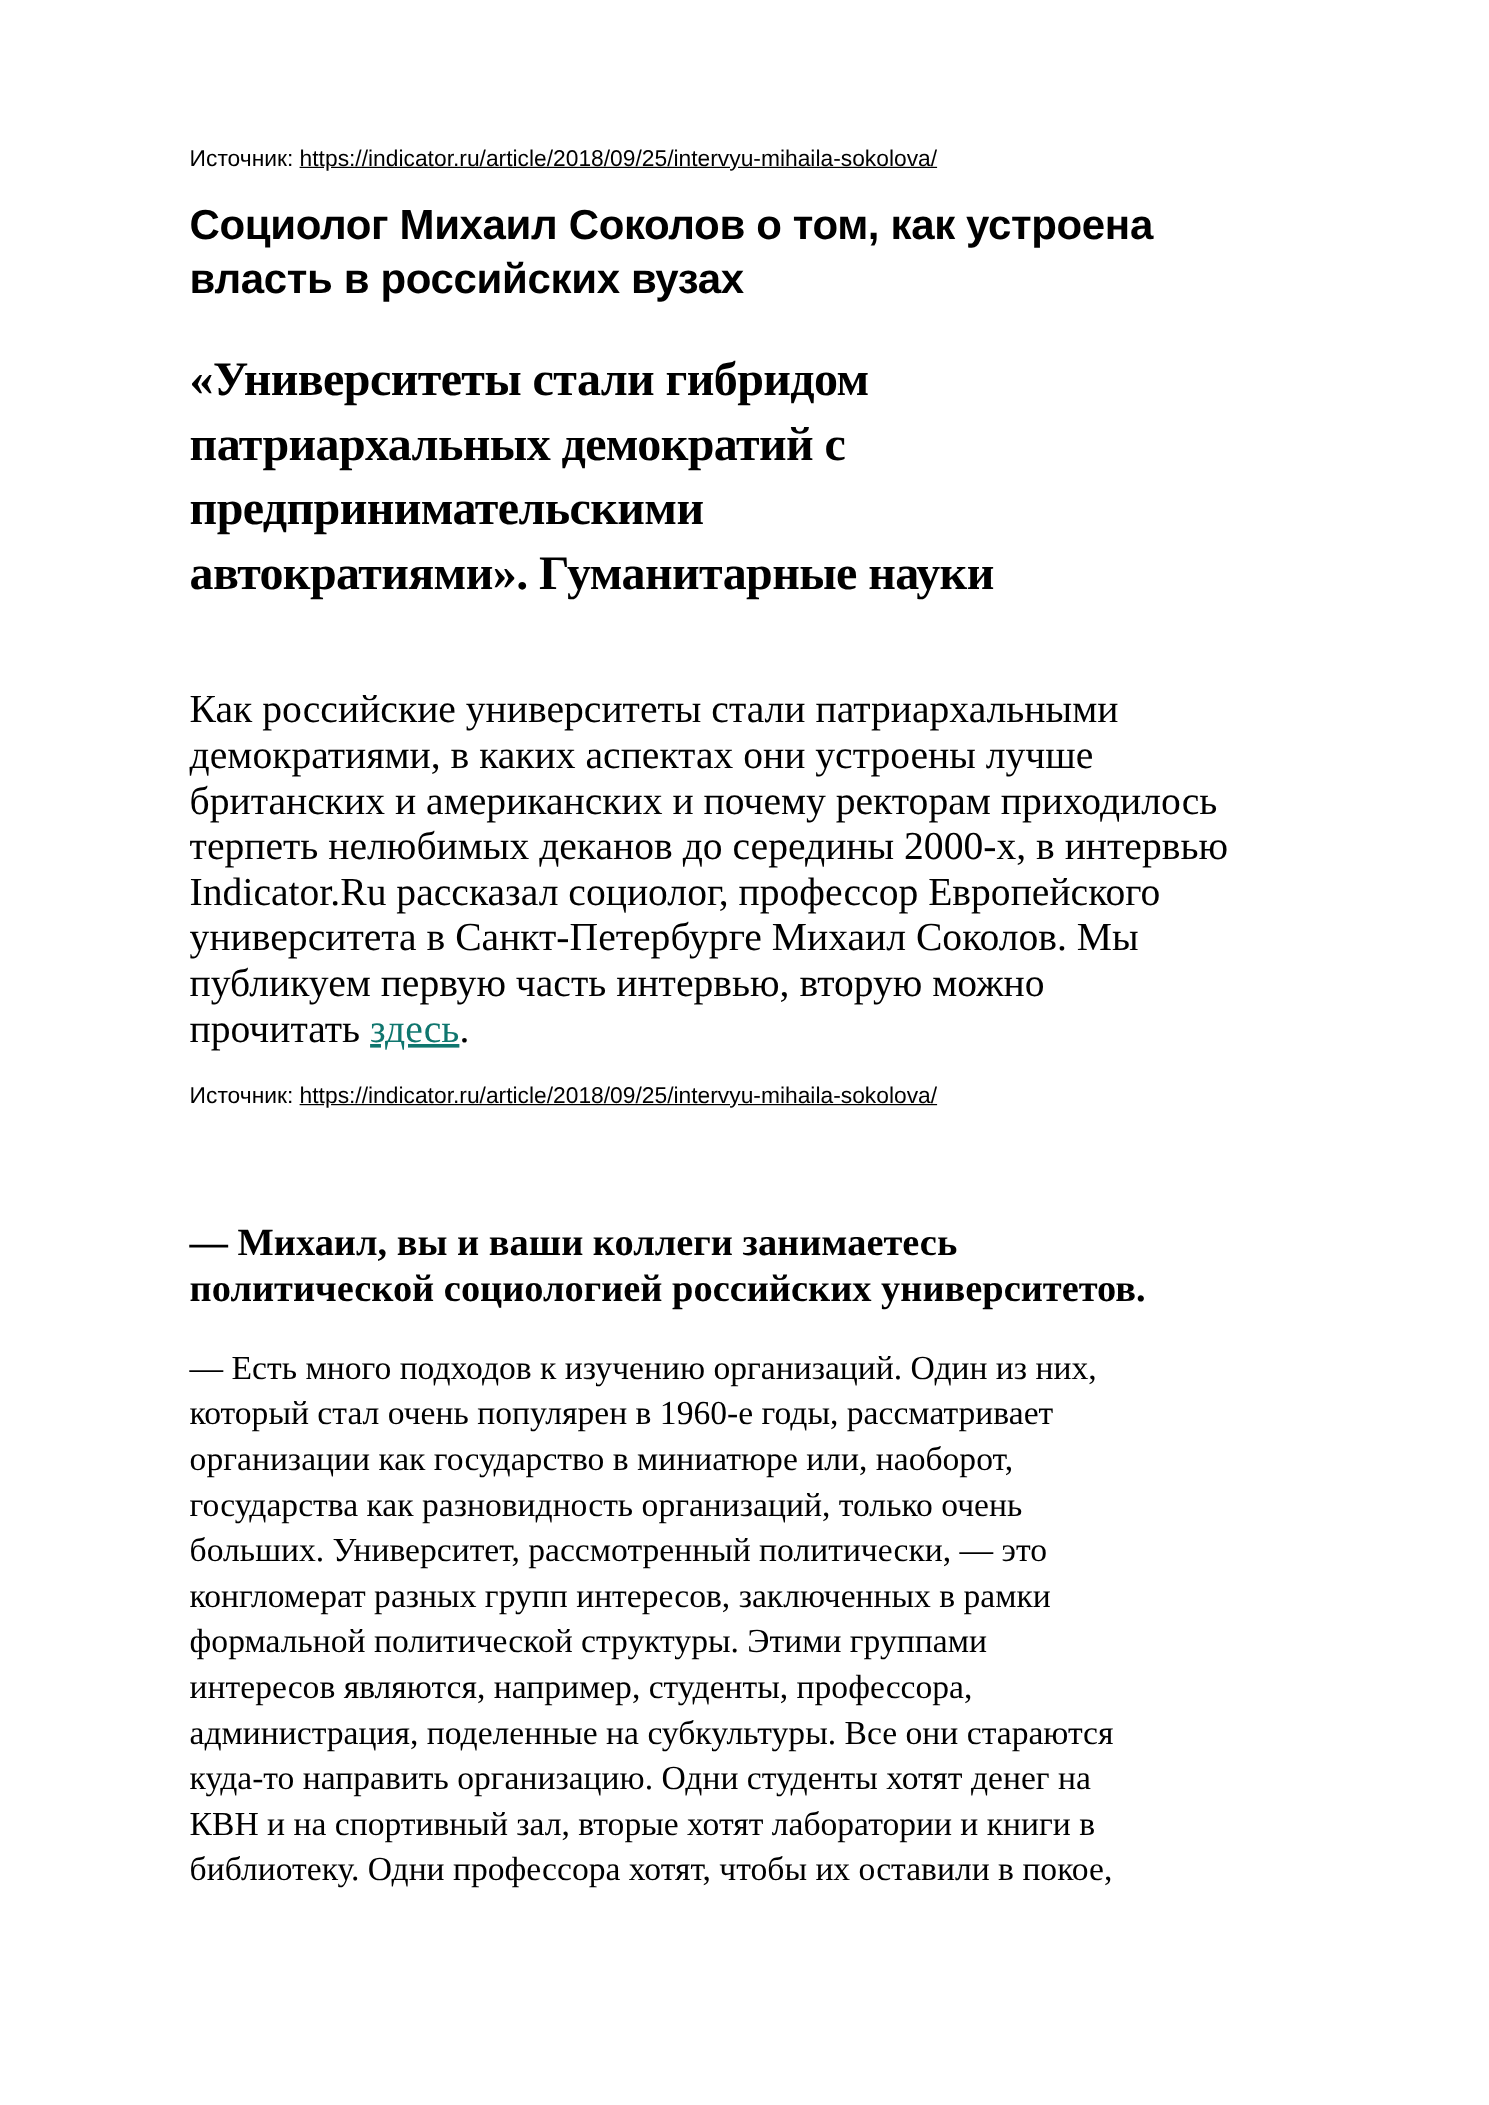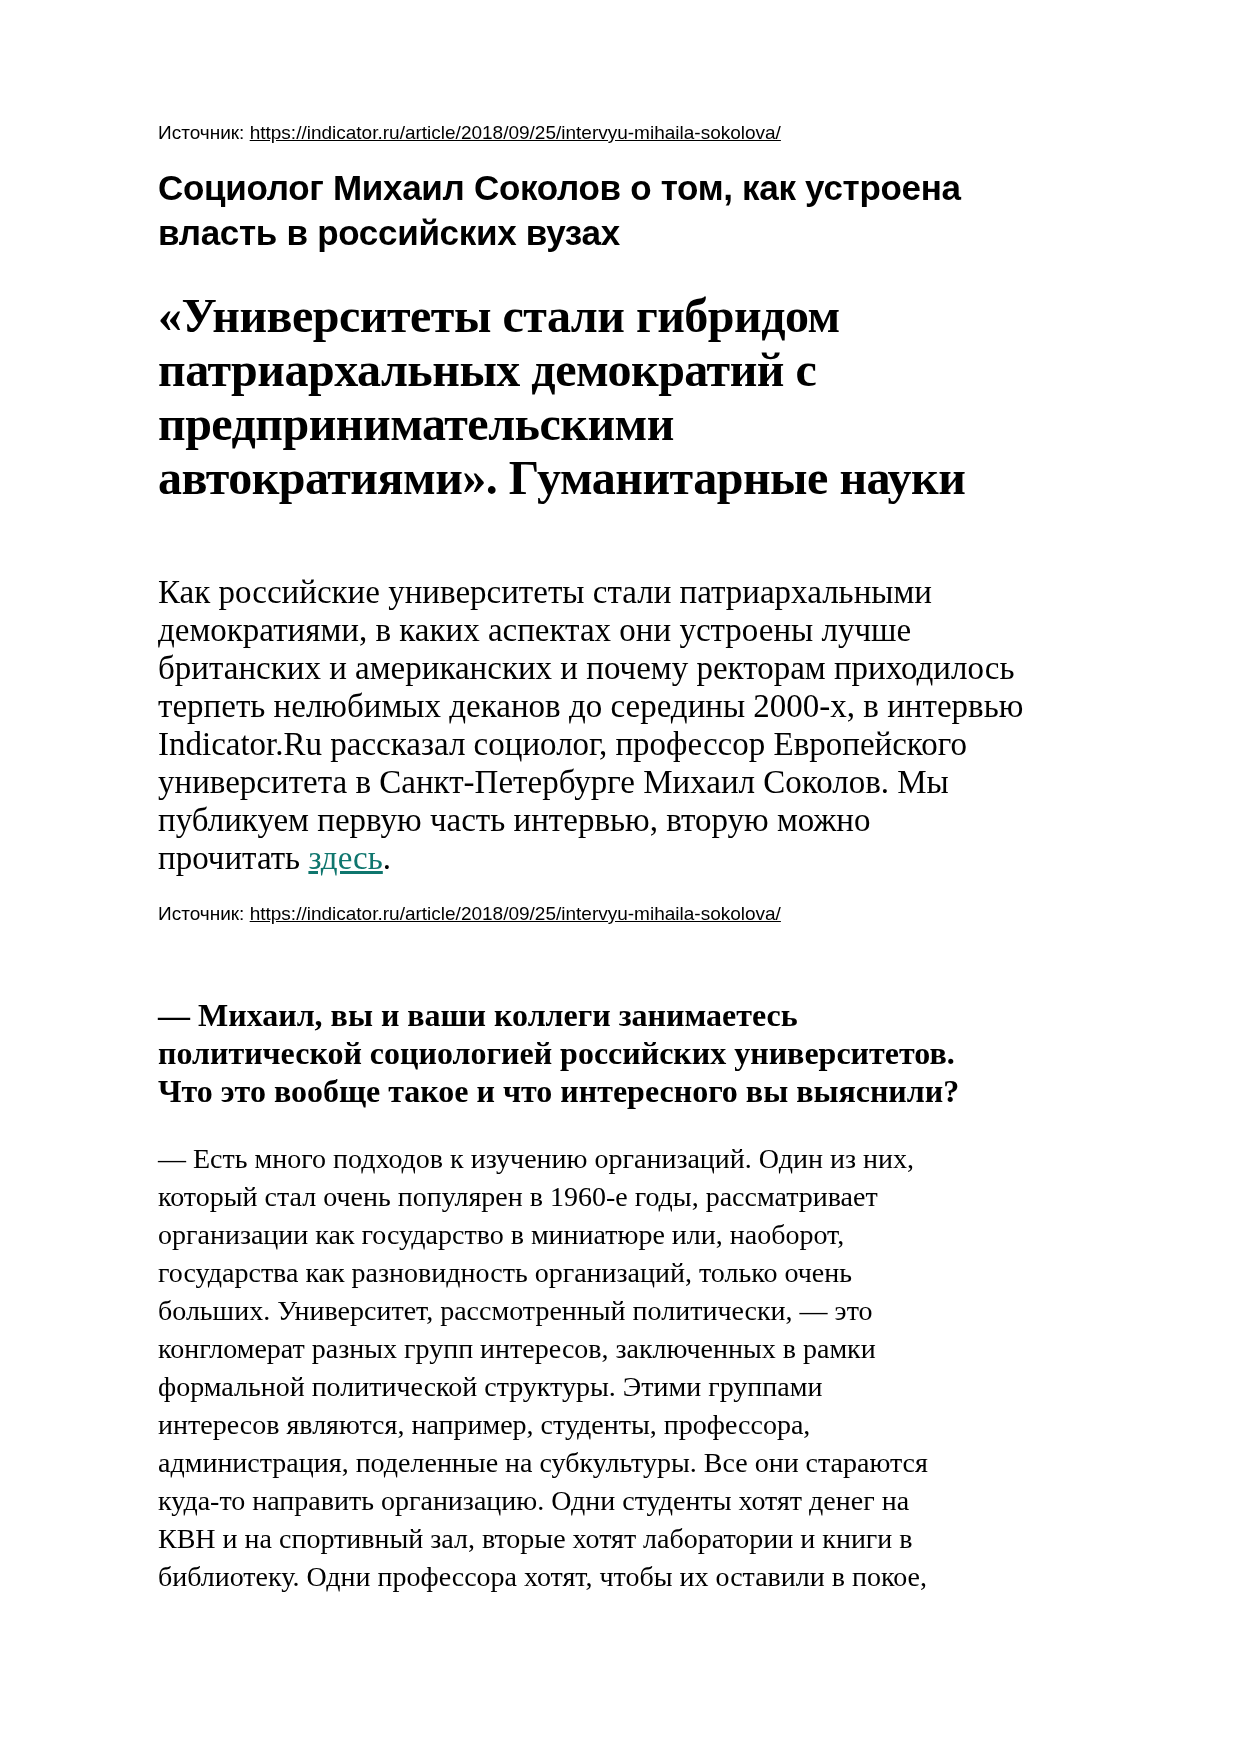--- a/index.html
+++ b/index.html
@@ -41,41 +41,41 @@
     font-family: "Liberation Sans", sans-serif;
     font-weight: bold;
     font-size: 35px;
     line-height: 45px;
     letter-spacing: -0.3px;
   }
   
   .headline {
     margin-top: 34px;
     font-weight: bold;
-    font-size: 48px;
+    font-size: 40px;
     line-height: 54px;
     letter-spacing: -0.5px;
   }
   
   .lede {
     margin-top: 68px;
     font-size: 33px;
     line-height: 38px;
   }
   .lede a {
     color: #0f766e;
     text-decoration: underline;
     cursor: pointer;
   }
   .source-line.repeat {
     margin-top: 24px;
   }
   
   .question {
-    margin-top: 70px;
+    margin-top: 90px;
     font-weight: bold;
     font-size: 32px;
     line-height: 38px;
   }
   
   .answer {
     margin-top: 30px;
     font-size: 28px;
     line-height: 38px;
   }
@@ -118,21 +118,20 @@
 
   <div class="source-line repeat">
     <span>Источник:</span>
     <span> </span>
     <a href="#">https://indicator.ru/article/2018/09/25/intervyu-mihaila-sokolova/</a>
   </div>
 
   <div class="question">
     <div class="line">— Михаил, вы и ваши коллеги занимаетесь</div>
     <div class="line">политической социологией российских университетов.</div>
-    <div class="line">Что это вообще такое и что интересного вы выяснили?</div>
   </div>
 
   <div class="answer">
     <div class="line">— Есть много подходов к изучению организаций. Один из них,</div>
     <div class="line">который стал очень популярен в 1960-е годы, рассматривает</div>
     <div class="line">организации как государство в миниатюре или, наоборот,</div>
     <div class="line">государства как разновидность организаций, только очень</div>
     <div class="line">больших. Университет, рассмотренный политически, — это</div>
     <div class="line">конгломерат разных групп интересов, заключенных в рамки</div>
     <div class="line">формальной политической структуры. Этими группами</div>

